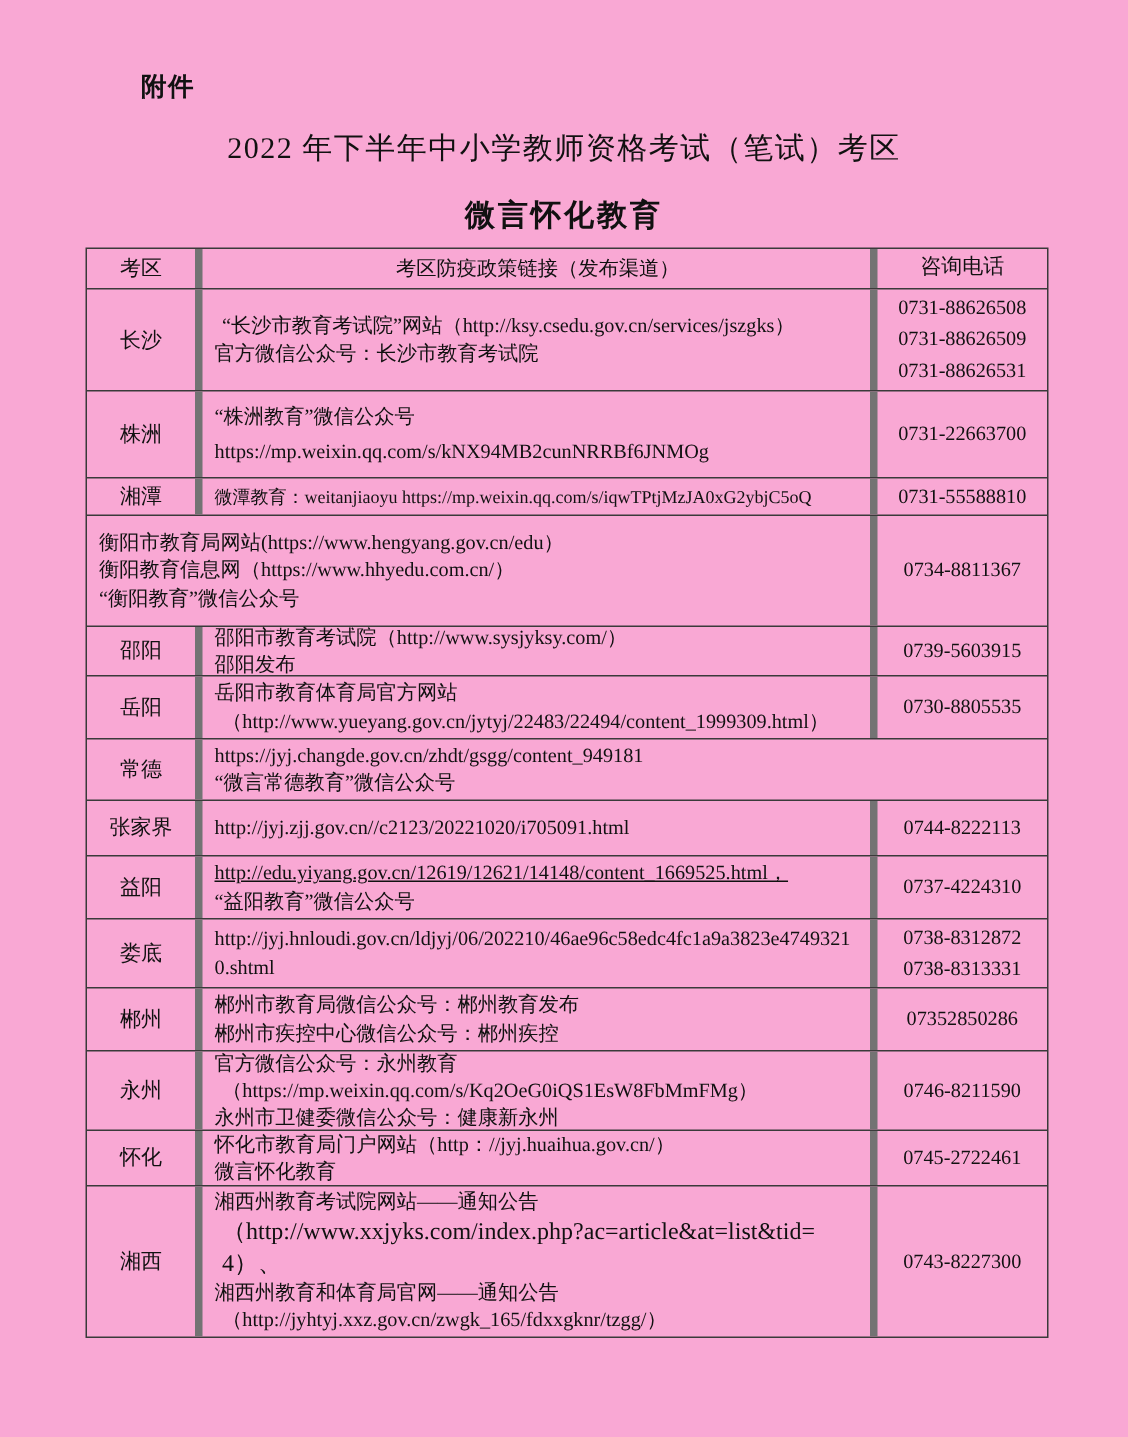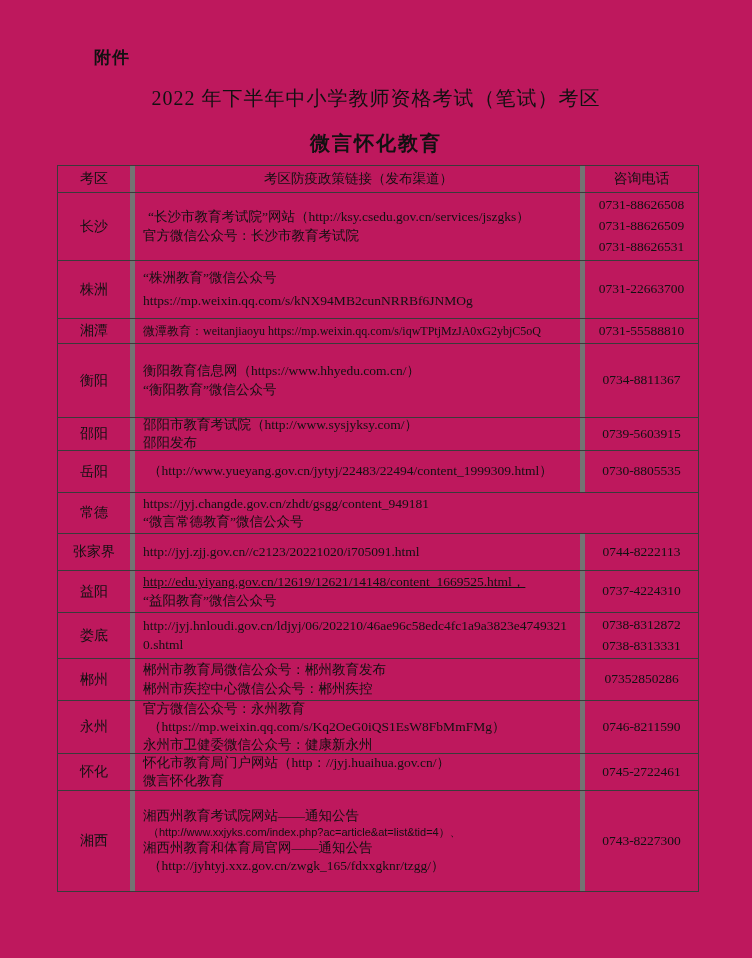--- a/index.html
+++ b/index.html
@@ -1,19 +1,19 @@
 <!DOCTYPE html>
 <html><head>
 <meta charset="utf-8">
 <style>
   html,body{margin:0;padding:0;background:#ffffff;}
   .page{
     position:relative;
     width:752px;height:958px;
-    background:#be185d;
+    background:#f9a8d4;
     color:#111;
     font-family:"Liberation Serif","DejaVu Serif",serif;
     overflow:hidden;
   }
   .attachment{
     position:absolute;left:94px;top:46px;
     font-size:17px;font-weight:600;letter-spacing:1px;
   }
   .title1{
     position:absolute;left:0;top:85px;width:752px;
@@ -48,21 +48,21 @@
   .phone{
     width:113px;flex:0 0 113px;
     display:flex;flex-direction:column;align-items:center;justify-content:center;
     font-size:13.5px;line-height:1.55;
     text-align:center;
   }
   .line{word-break:break-all;}
   .line.ind{padding-left:5px;}
   .line.u{text-decoration:underline;}
   .line.small{font-size:12px;}
-  .line.mono{font-family:Liberation Sans, sans-serif;font-size:11px;letter-spacing:0;}
+  .line.mono{font-family:Liberation Serif, serif;font-size:16px;letter-spacing:0;}
   .hdr .region,.hdr .phone{font-size:14px;}
   .hdr .links{align-items:center;text-align:left;}
 </style>
 </head>
 <body>
 
 <div class="page">
 
   <div class="attachment">附件</div>
   <div class="title1">2022 年下半年中小学教师资格考试（笔试）考区</div>
@@ -104,22 +104,22 @@
       <div class="td region">湘潭</div>
       <div class="td links">
         <div class="line small">微潭教育：weitanjiaoyu https://mp.weixin.qq.com/s/iqwTPtjMzJA0xG2ybjC5oQ</div>
       </div>
       <div class="td phone">
         <div>0731-55588810</div>
       </div>
     </div>
 
     <div class="tr" style="height:74px">
-      <div class="td region">衡阳</div>
-      <div class="td links">
+      <div class="td links">
+        <div class="line">衡阳市教育局网站(https://www.hengyang.gov.cn/edu）</div>
         <div class="line">衡阳教育信息网（https://www.hhyedu.com.cn/）</div>
         <div class="line">“衡阳教育”微信公众号</div>
       </div>
       <div class="td phone">
         <div>0734-8811367</div>
       </div>
     </div>
 
     <div class="tr" style="height:33px">
       <div class="td region">邵阳</div>
@@ -128,20 +128,21 @@
         <div class="line">邵阳发布</div>
       </div>
       <div class="td phone">
         <div>0739-5603915</div>
       </div>
     </div>
 
     <div class="tr" style="height:42px">
       <div class="td region">岳阳</div>
       <div class="td links">
+        <div class="line">岳阳市教育体育局官方网站</div>
         <div class="line ind">（http://www.yueyang.gov.cn/jytyj/22483/22494/content_1999309.html）</div>
       </div>
       <div class="td phone">
         <div>0730-8805535</div>
       </div>
     </div>
 
     <div class="tr" style="height:41px">
       <div class="td region">常德</div>
       <div class="td links">

